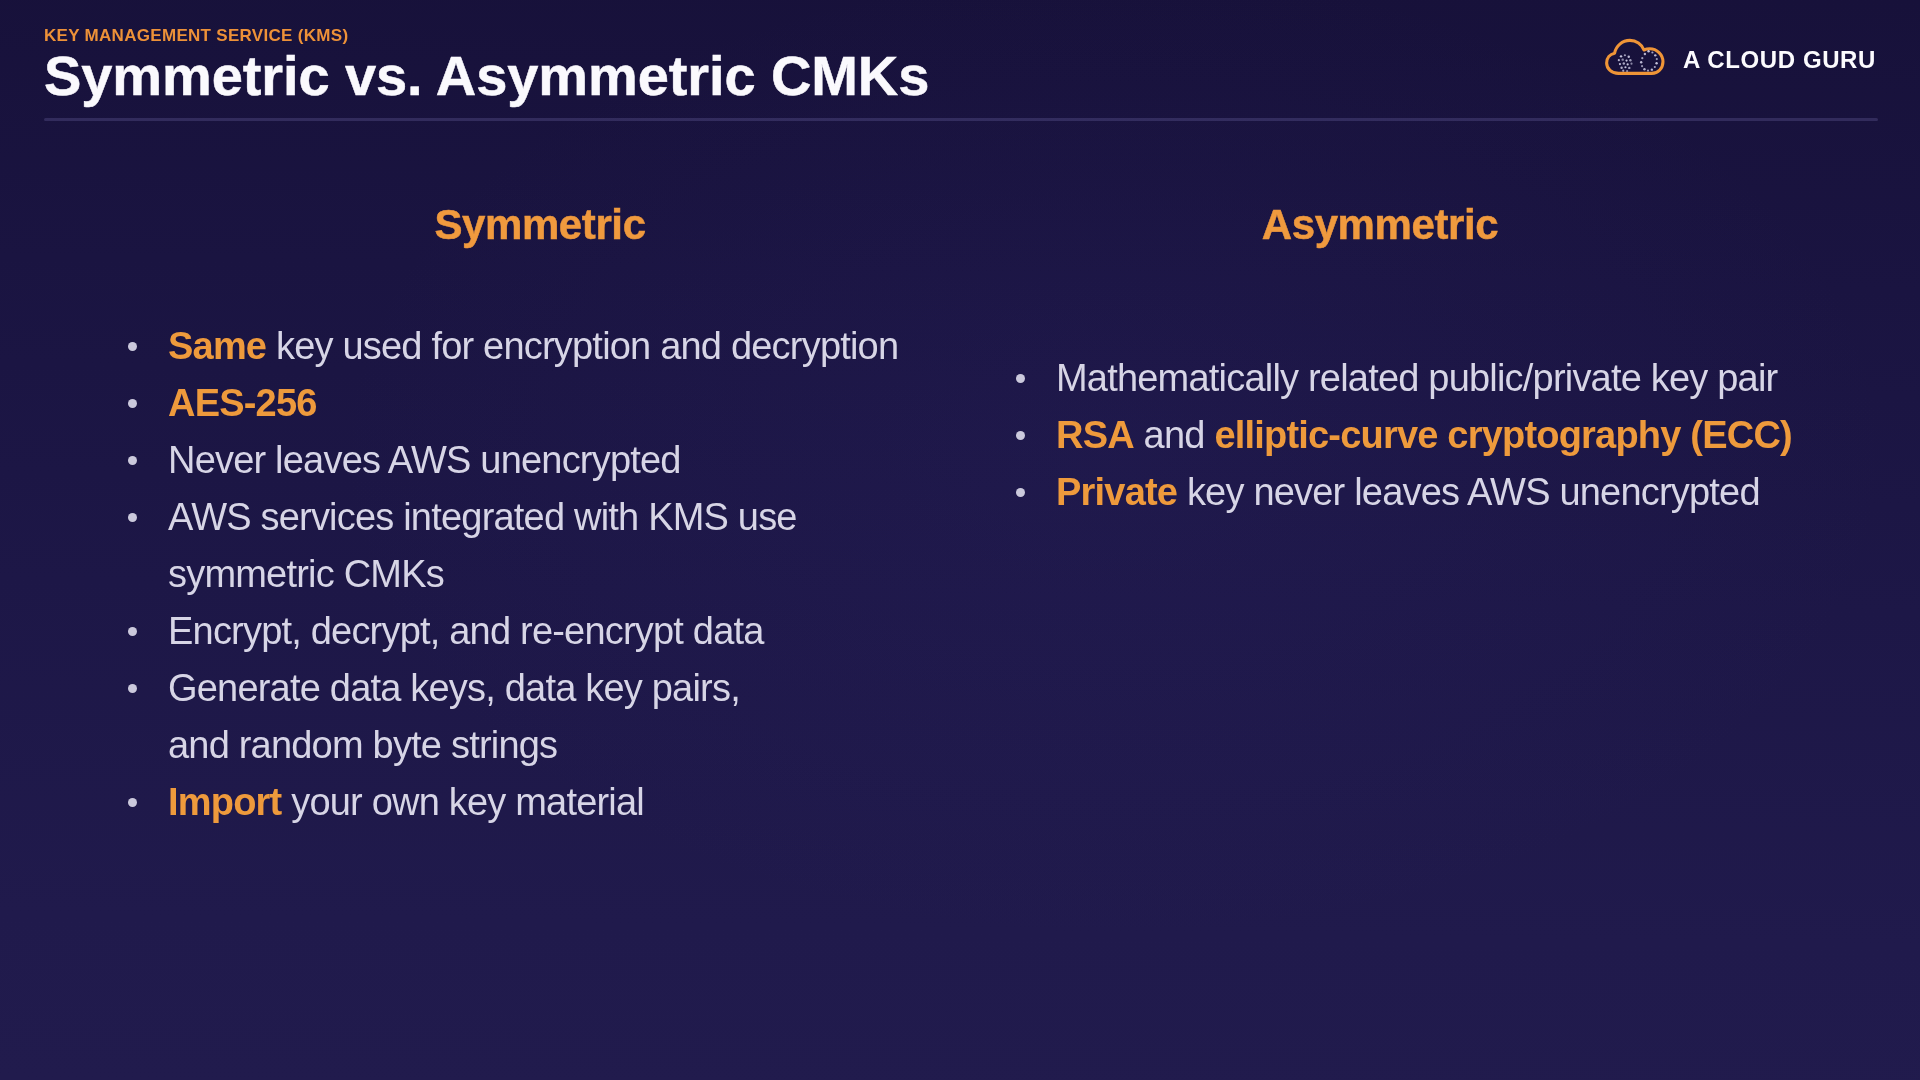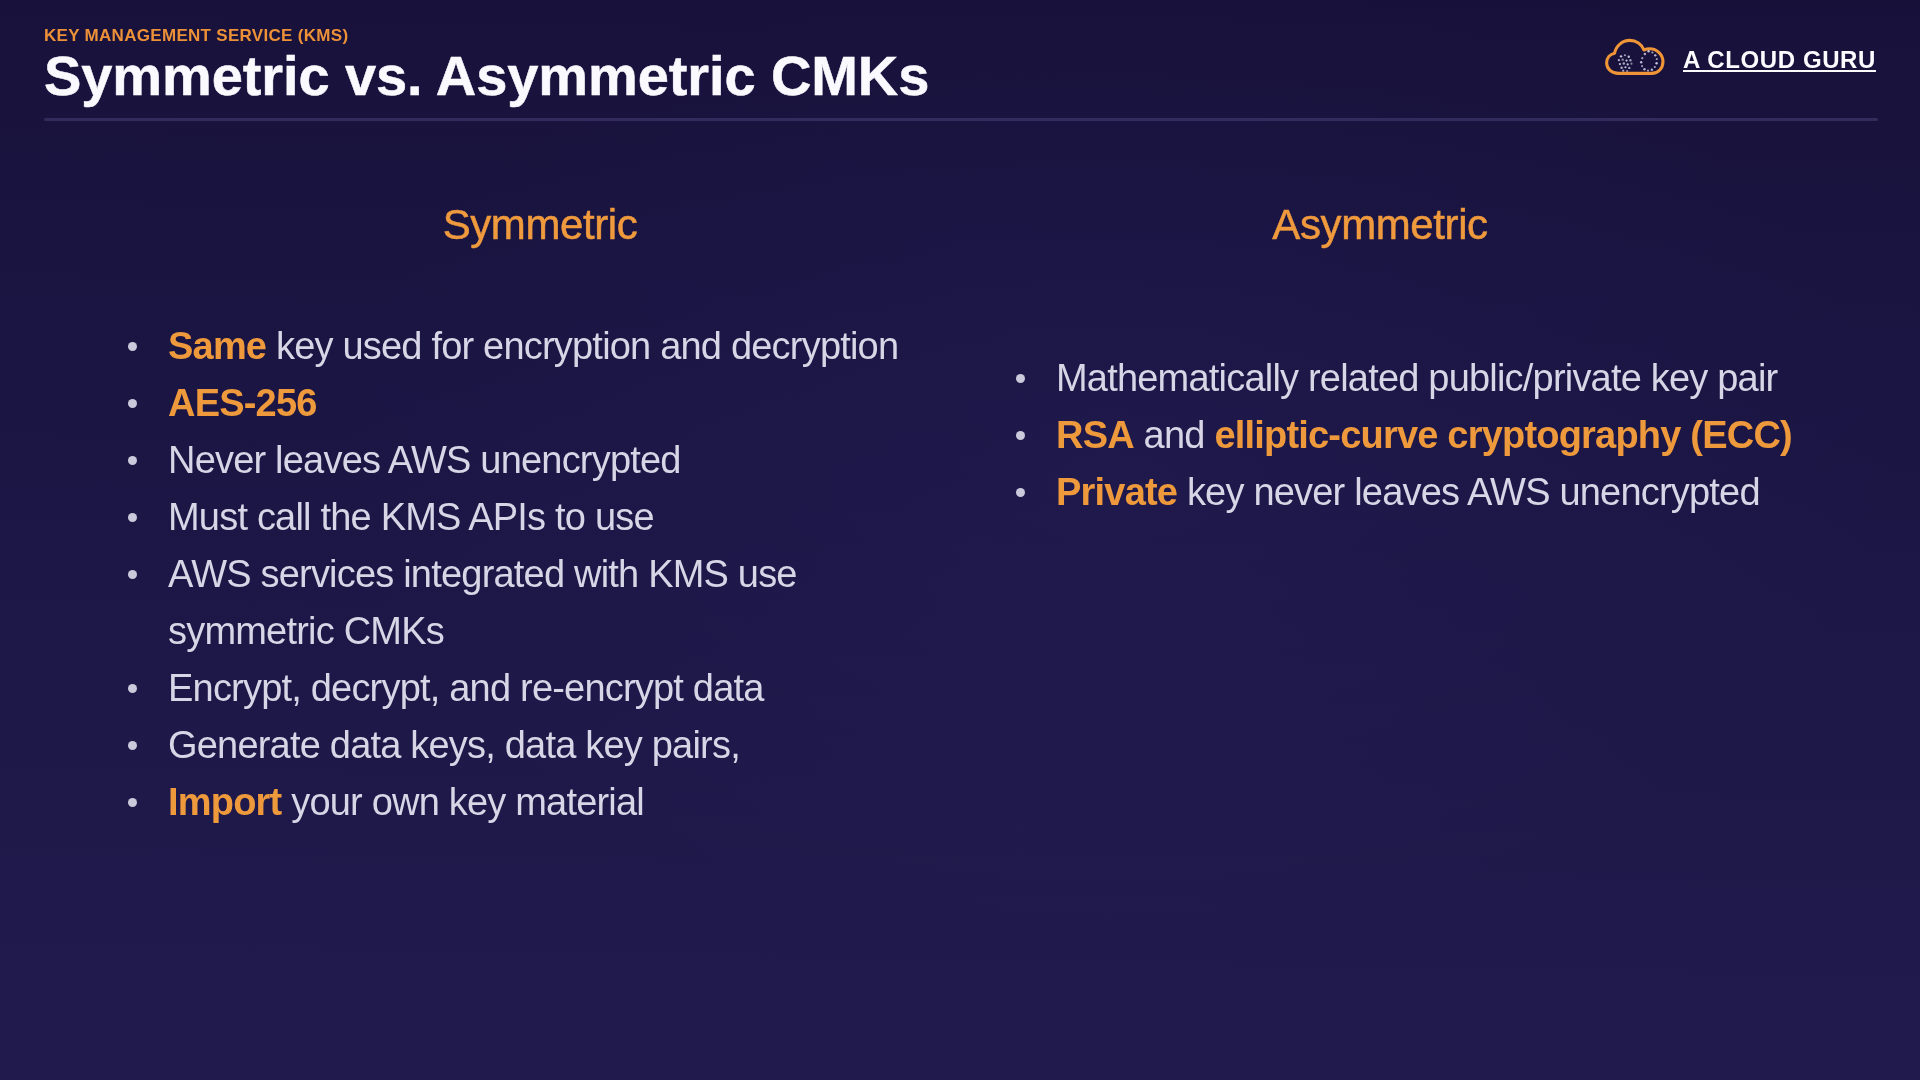--- a/index.html
+++ b/index.html
@@ -28,26 +28,26 @@
     border-radius:1.5px;
     filter:blur(0.6px);
   }
   .brand {
     position:absolute; left:1604px; top:36px; width:290px; height:46px;
   }
   .brand svg { position:absolute; left:0; top:0; }
   .brand-name {
     position:absolute; left:79px; top:10px;
     font-size:24px; font-weight:bold; letter-spacing:0.6px;
-    line-height:28px; color:#FCFBFE; white-space:nowrap;text-decoration:underline;
+    line-height:28px; color:#FCFBFE; white-space:nowrap;
   }
   .col-heading {
     position:absolute; top:201px; width:840px;
     text-align:center;
-    font-size:42px; font-weight:normal; letter-spacing:-0.4px;
+    font-size:42px; font-weight:bold; letter-spacing:-0.4px;
     line-height:48px; color:#F09A3E;
     -webkit-text-stroke:0.5px #F09A3E;
   }
   #col0-heading { left:120px; }
   #col1-heading { left:960px; }
   .bullet-list {
     position:absolute; top:318px;
     font-size:38px; letter-spacing:-0.8px; line-height:57px;
     color:#D7D5E6; white-space:nowrap;
   }
@@ -114,24 +114,24 @@
   <span class="brand-name">A CLOUD GURU</span>
 </div>
 
 <div class="col-heading" id="col0-heading">Symmetric</div>
 <div class="col-heading" id="col1-heading">Asymmetric</div>
 
 <div class="bullet-list" id="col0-list">
     <div class="line first"><span class="hl">Same</span><span> key used for encryption and decryption</span></div>
     <div class="line first"><span class="hl">AES-256</span></div>
     <div class="line first"><span>Never leaves AWS unencrypted</span></div>
-    <div class="line first"><span>Must call the KMS APIs to use</span></div>
     <div class="line first"><span>AWS services integrated with KMS use</span></div>
     <div class="line cont"><span>symmetric CMKs</span></div>
     <div class="line first"><span>Encrypt, decrypt, and re-encrypt data</span></div>
     <div class="line first"><span>Generate data keys, data key pairs,</span></div>
+    <div class="line cont"><span>and random byte strings</span></div>
     <div class="line first"><span class="hl">Import</span><span> your own key material</span></div>
   </div>
 <div class="bullet-list" id="col1-list">
     <div class="line first"><span>Mathematically related public/private key pair</span></div>
     <div class="line first"><span class="hl">RSA</span><span> and </span><span class="hl">elliptic-curve cryptography (ECC)</span></div>
     <div class="line first"><span class="hl">Private</span><span> key never leaves AWS unencrypted</span></div>
   </div>
 
 </body></html>

